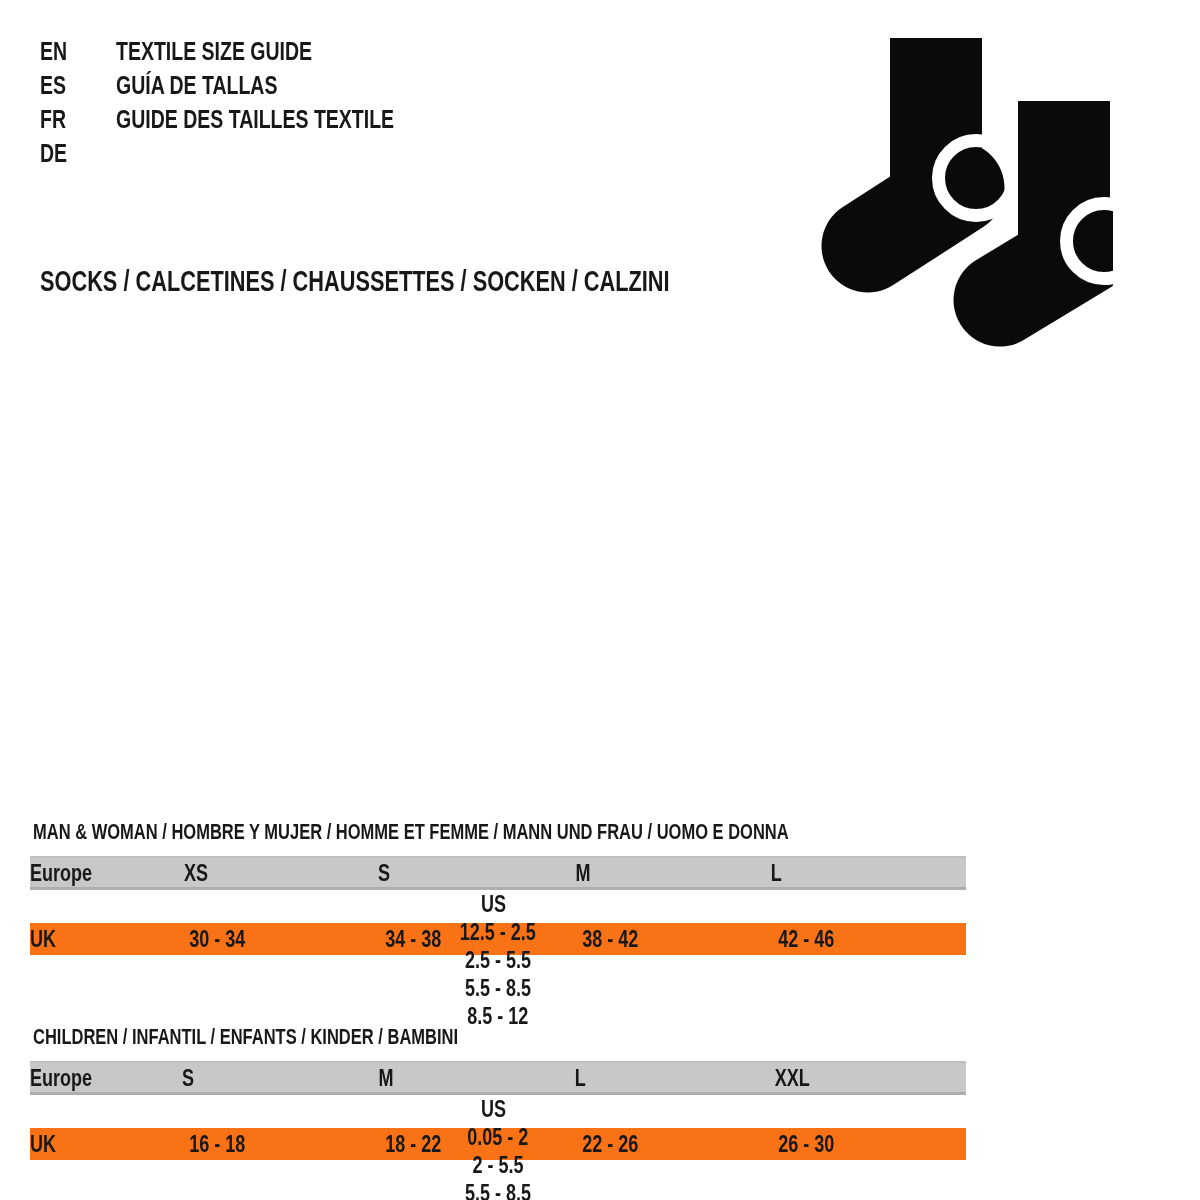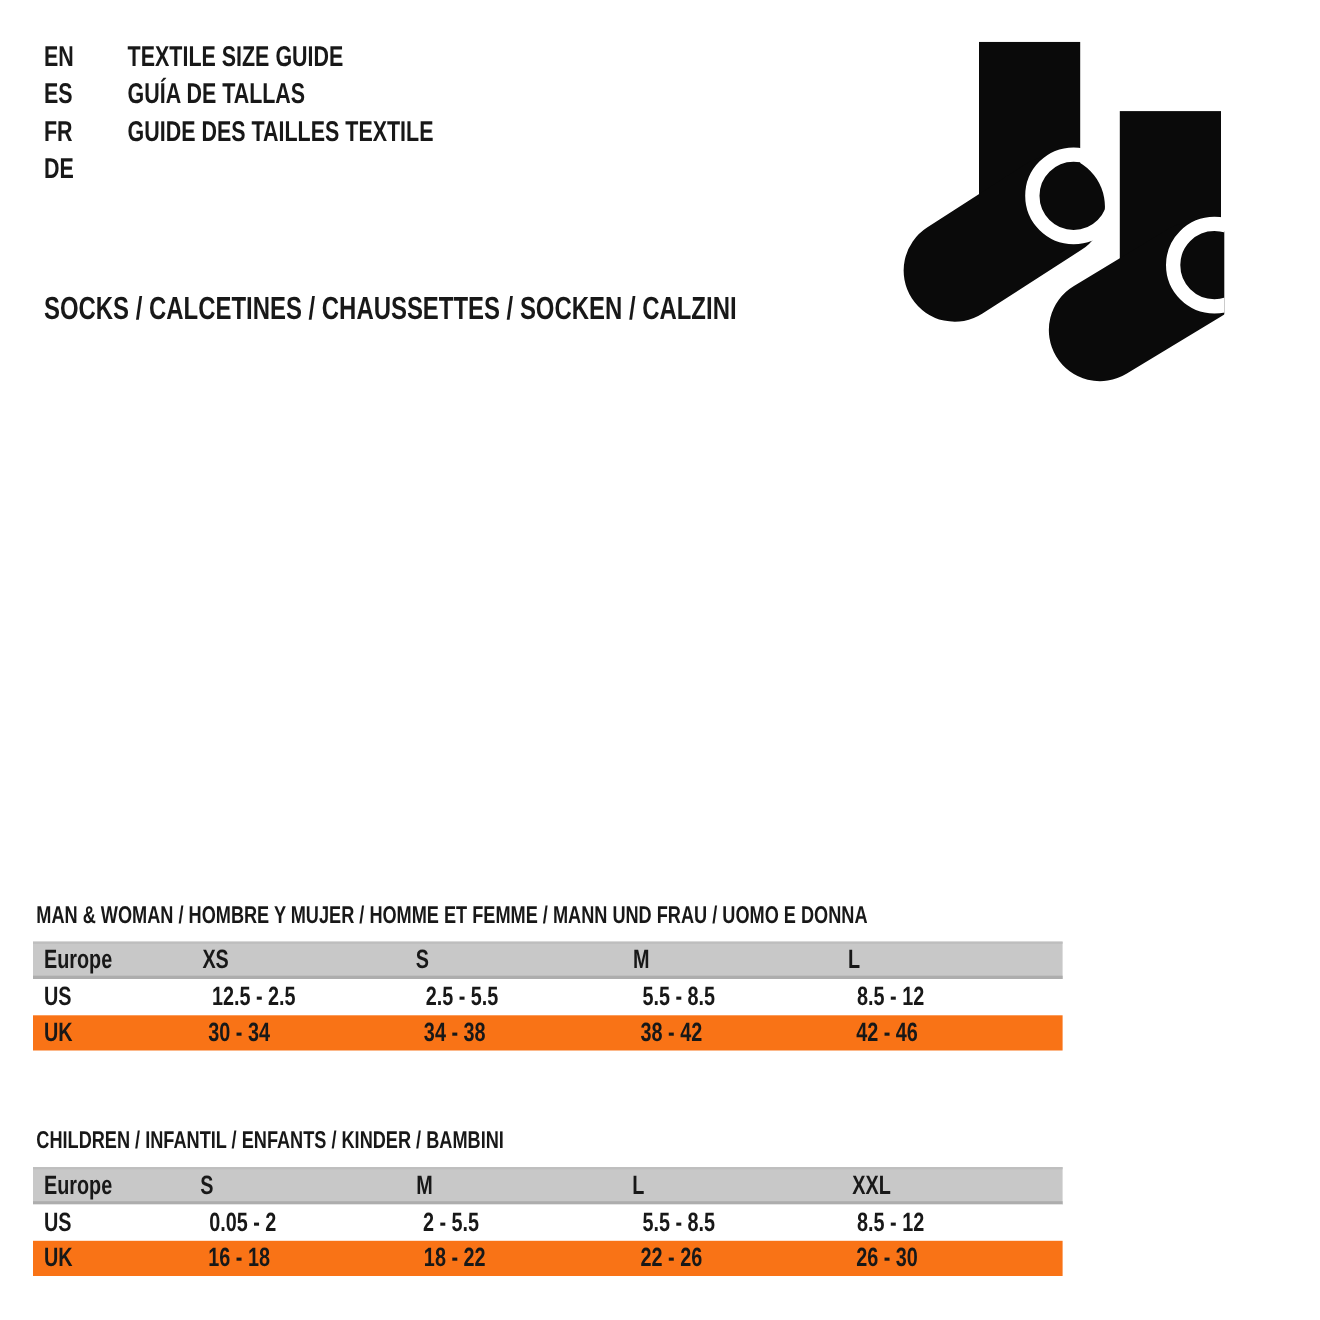--- a/index.html
+++ b/index.html
@@ -32,23 +32,23 @@
   
   .socks{position:absolute;left:818px;top:38px;width:295px;height:315px;}
 
   
   .tbl{position:absolute;left:30px;width:936px;}
   #tbl1{top:813px;}
   #tbl2{top:1004px;margin-top:14px;}
   .tbl-title{margin:0;padding:0 0 0 3px;height:43px;line-height:38px;font-size:22px;font-weight:bold;}
   .row{display:flex;align-items:center;font-size:24px;font-weight:bold;}
   .hdr{height:29px;background:#c8c8c8;border-top:2px solid #bebebe;border-bottom:3px solid #adadad;}
-  .r-a{height:33px;background:#ffffff;}
+  .r-a{height:33px;background:#ffffff;flex-direction:column;}
   .r-b{height:32px;background:#f97316;}
-  .c0{flex:0 0 16%;text-align:left;padding-left:10px;box-sizing:border-box;}
+  .c0{flex:0 0 16%;text-align:left;box-sizing:border-box;}
   .c{flex:0 0 21%;text-align:left;}
 </style>
 </head>
 <body>
 
 <div class="lang-block">
   <div class="lang-row">
     <span class="lang-code"><span class="cnd">EN</span></span>
     <span><span class="cnd">TEXTILE SIZE GUIDE</span></span>
   </div>

